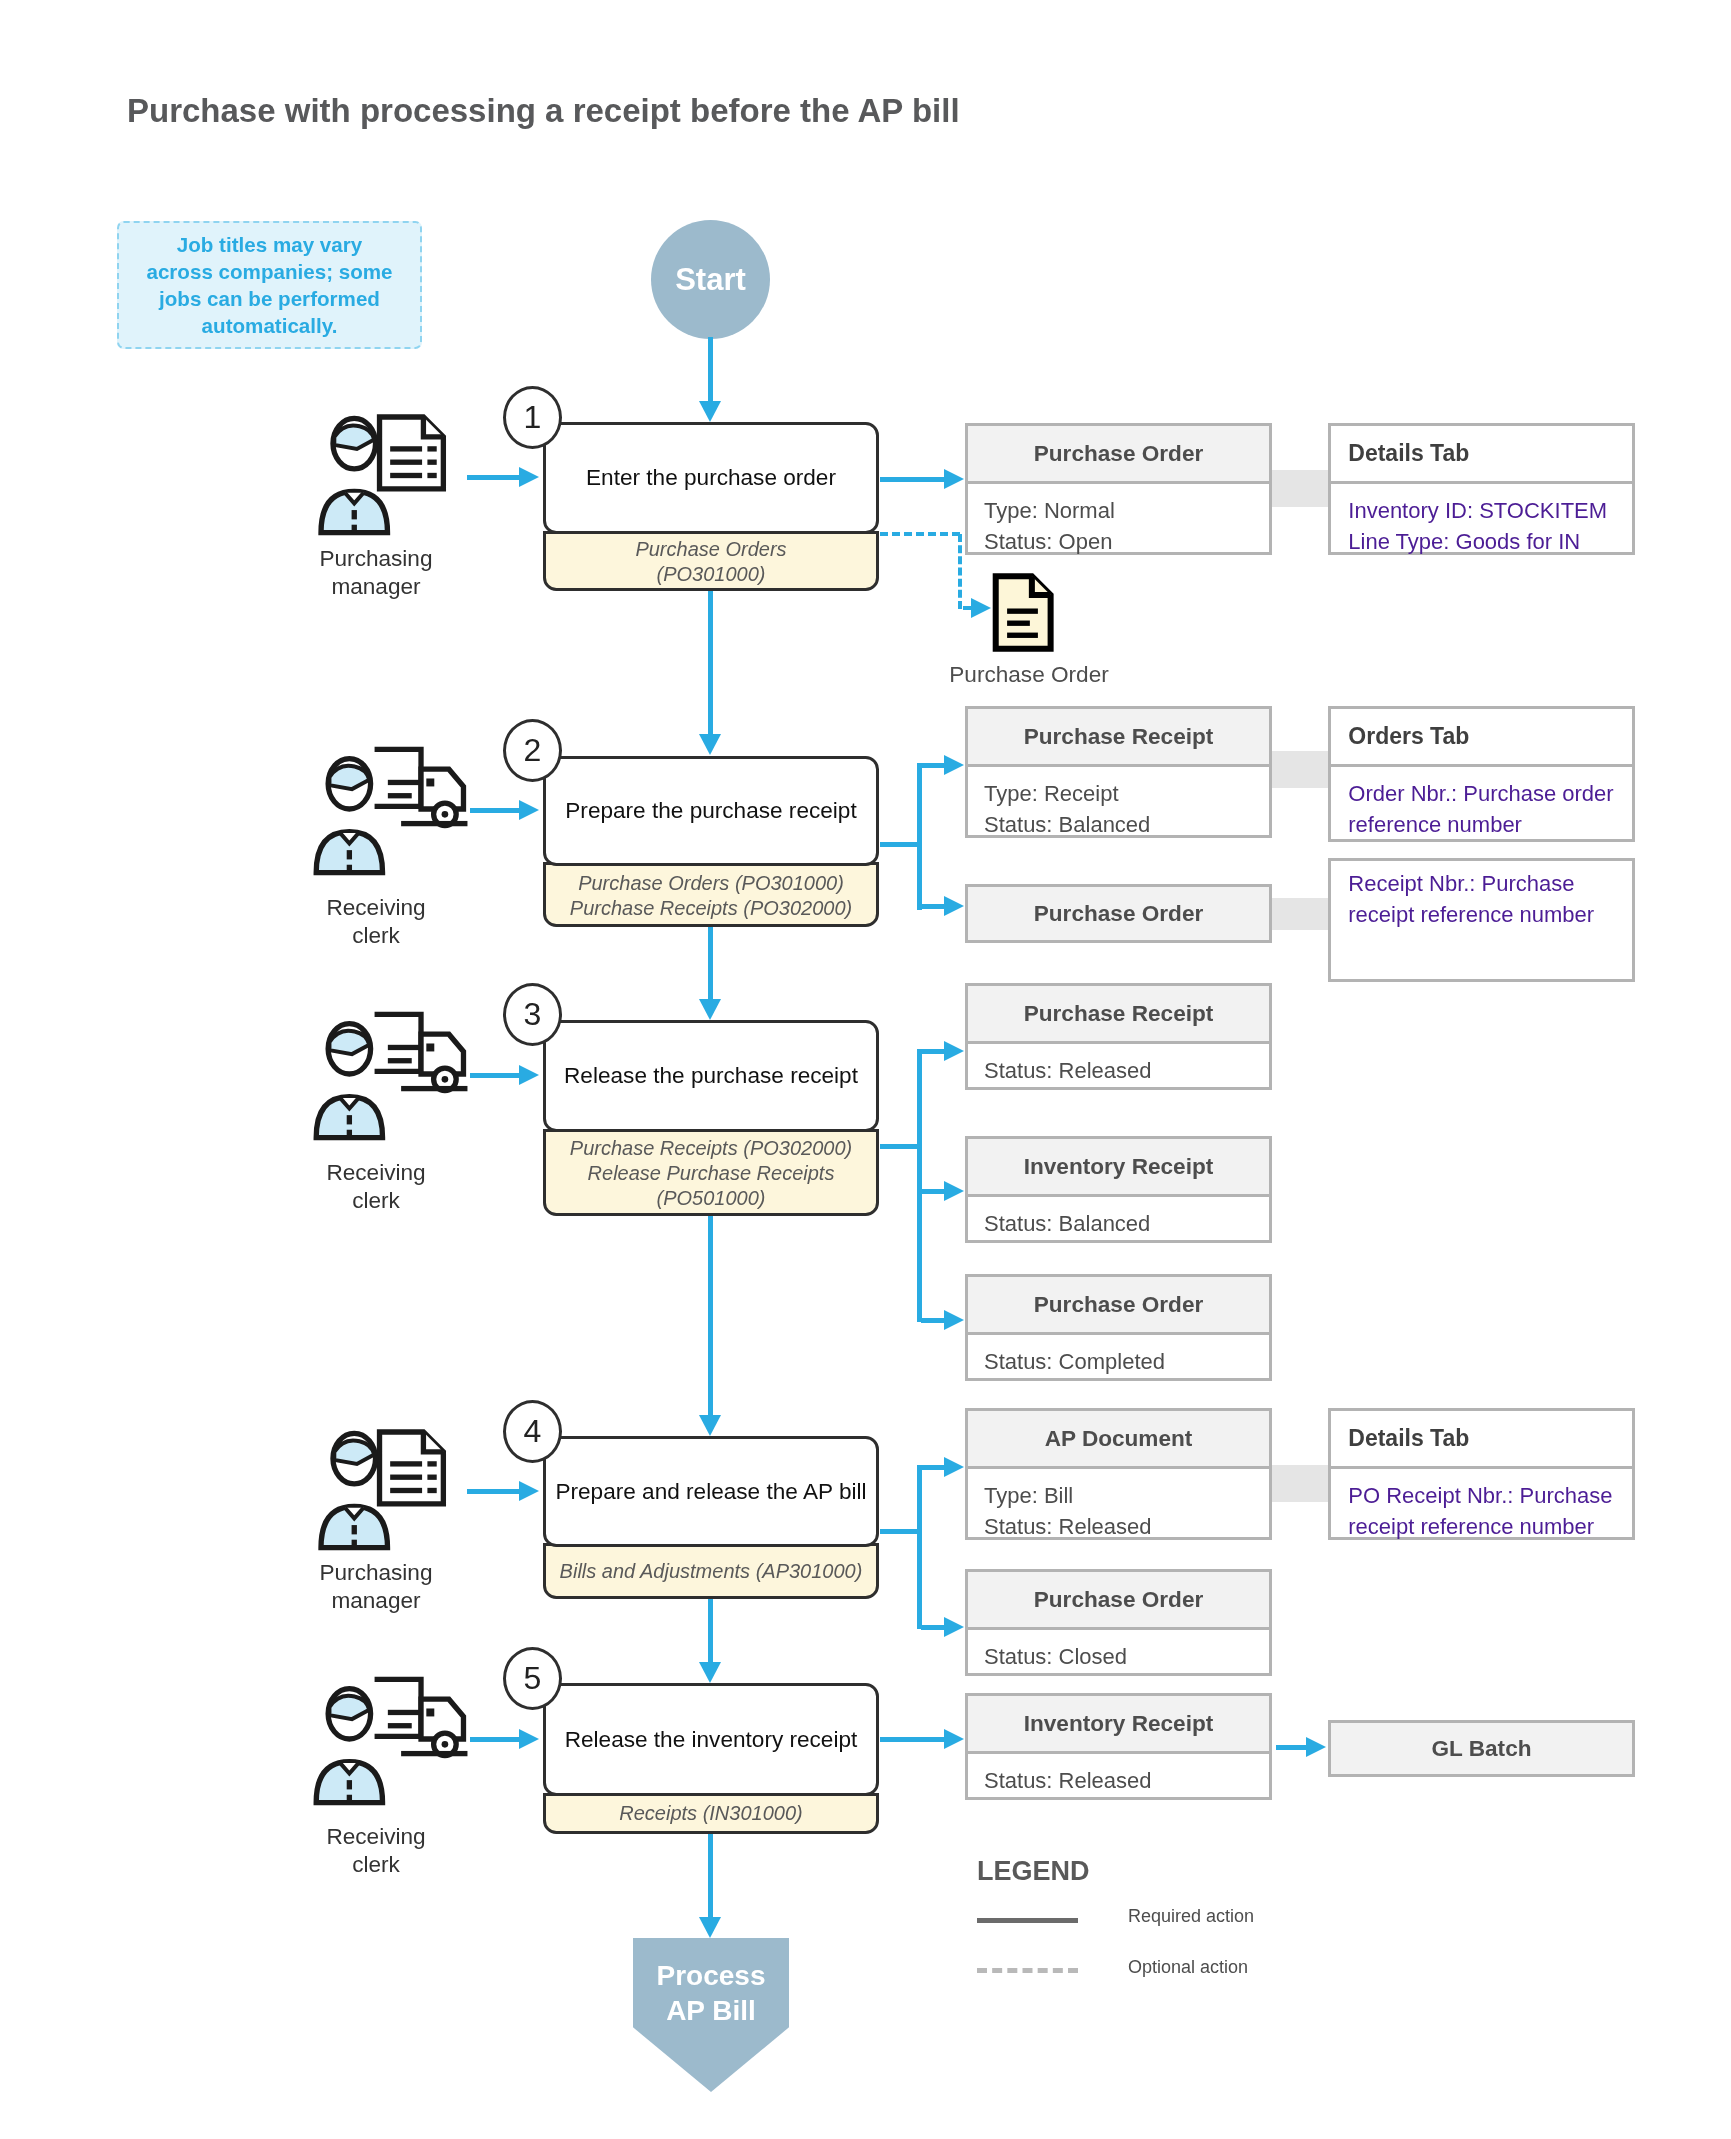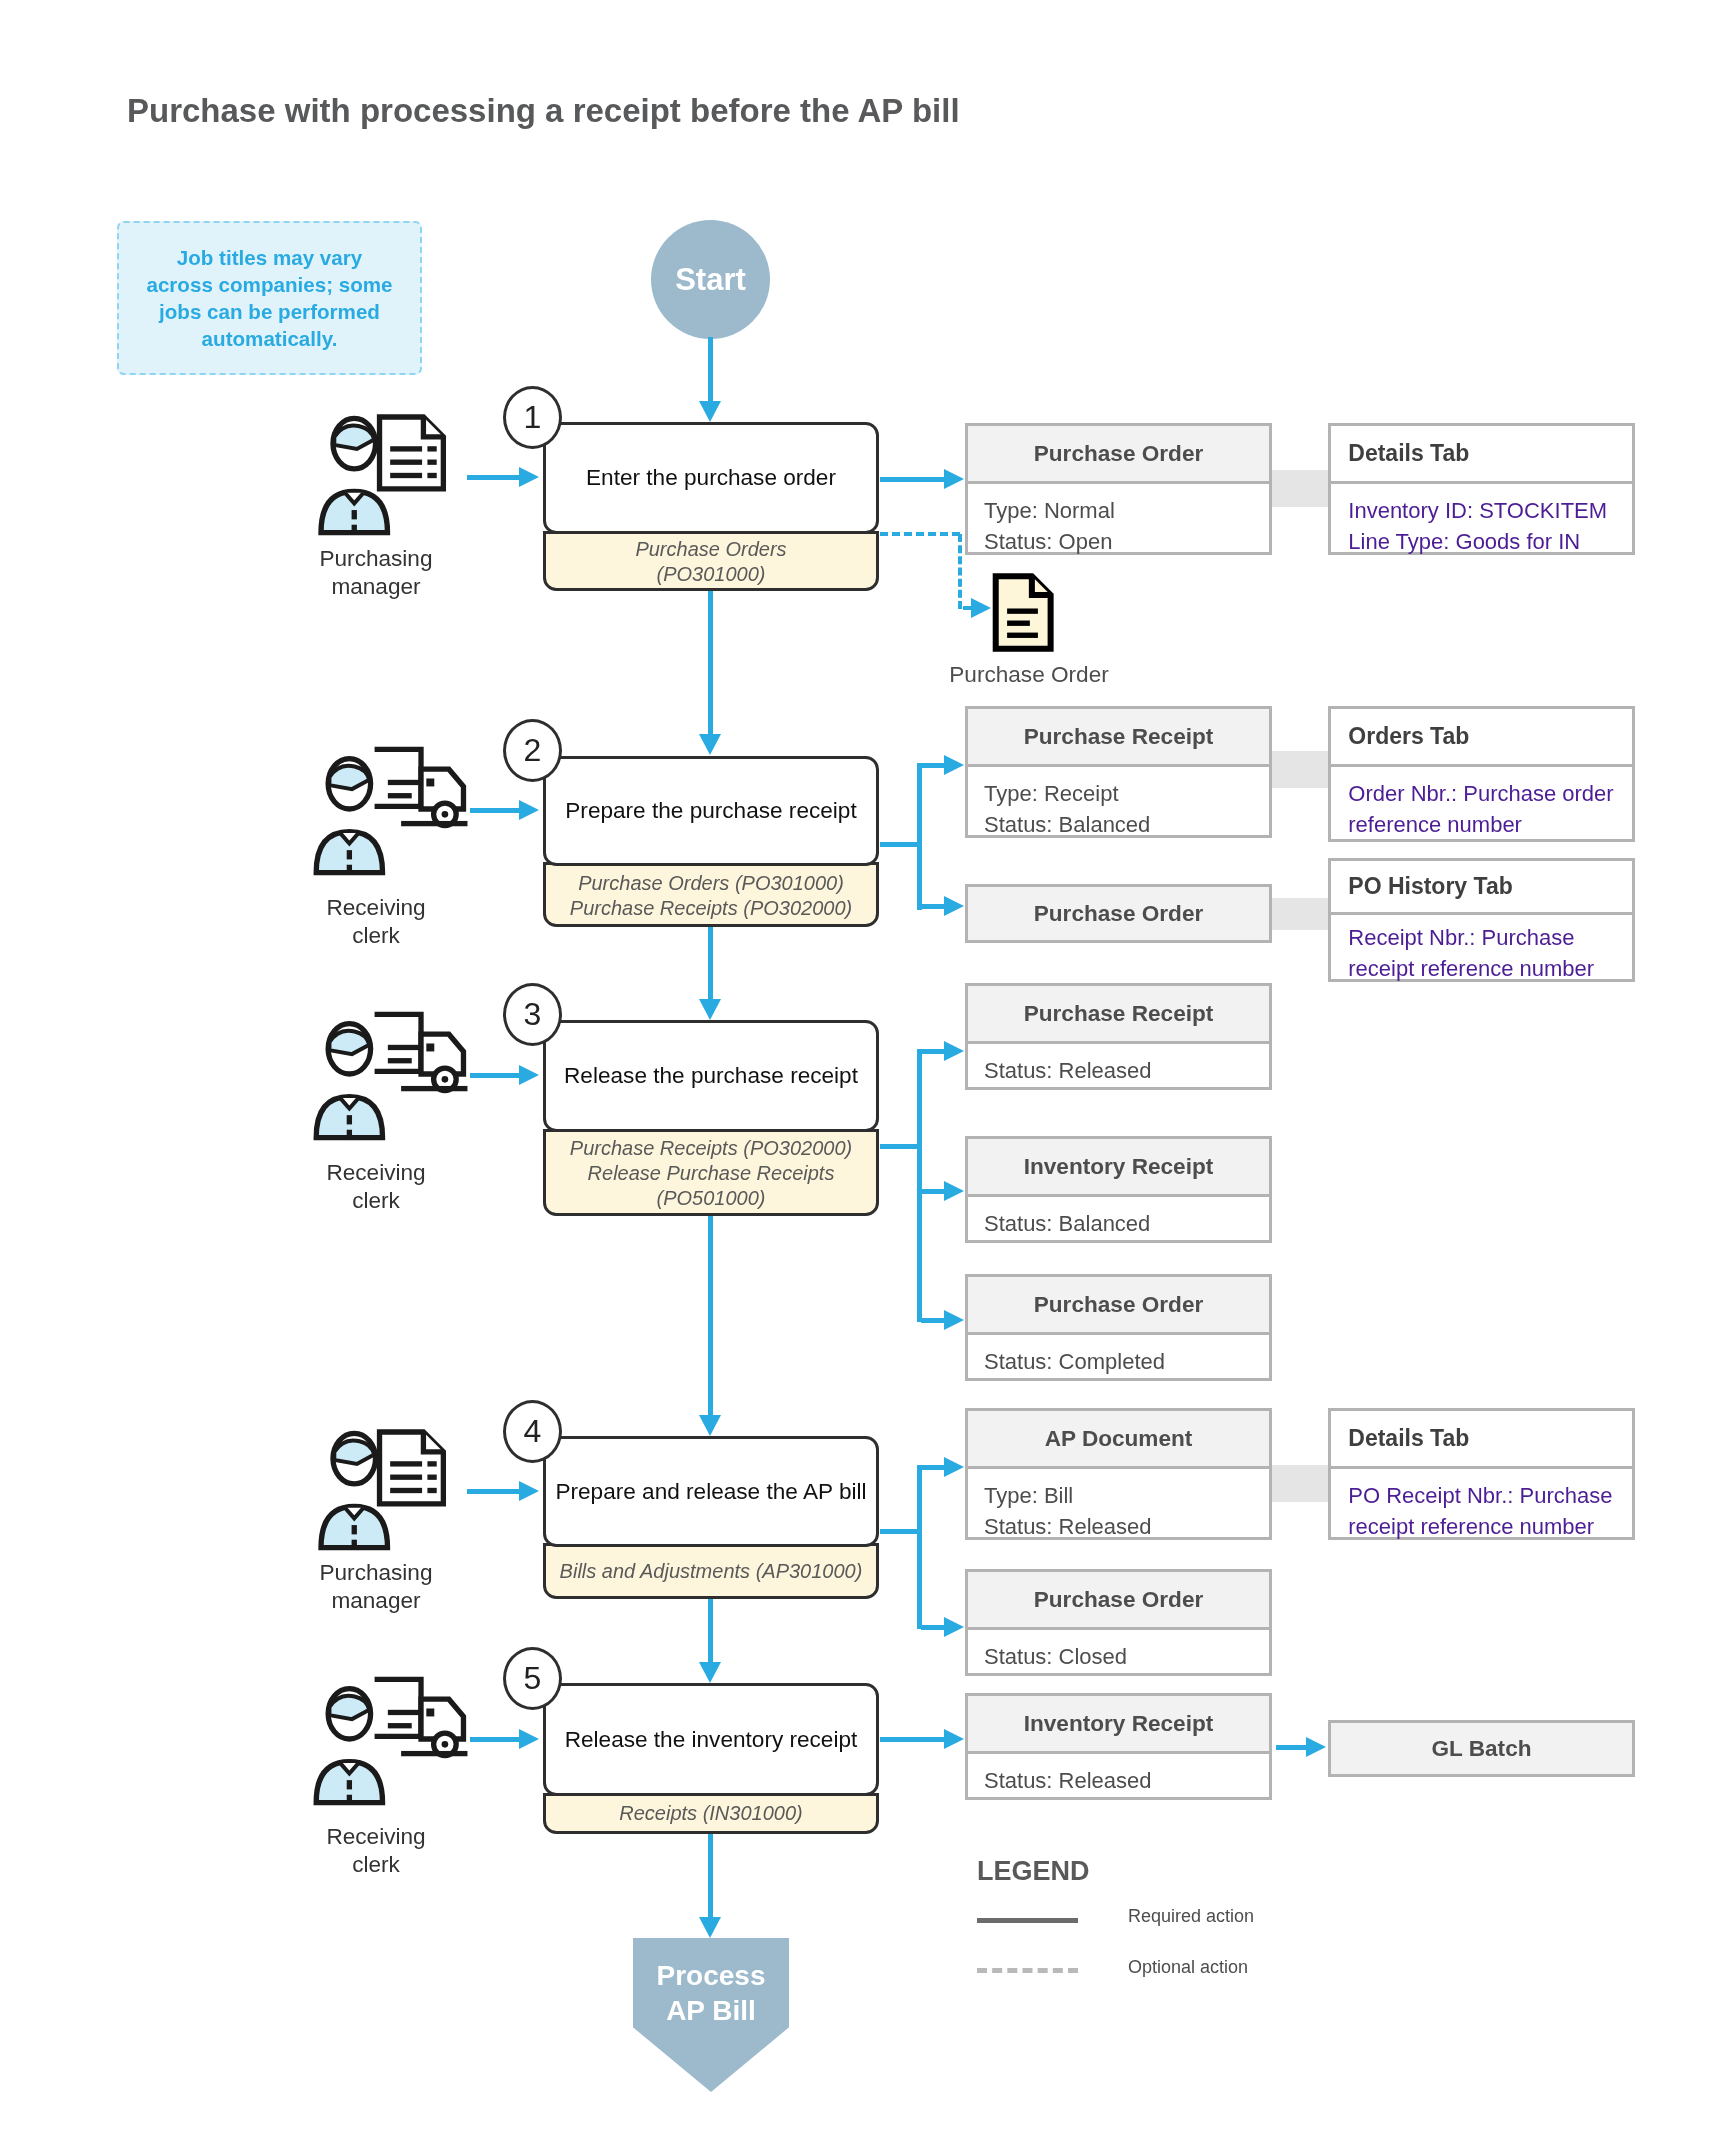--- a/index.html
+++ b/index.html
@@ -38,21 +38,21 @@
   .vline{position:absolute;width:4.7px;background:#29abe2;z-index:2;}
   .hline{position:absolute;height:4.7px;background:#29abe2;z-index:2;}
   .ah-down{position:absolute;width:0;height:0;border-left:11.3px solid transparent;
            border-right:11.3px solid transparent;border-top:21px solid #29abe2;z-index:2;}
   .ah-right{position:absolute;width:0;height:0;border-top:10.7px solid transparent;
             border-bottom:10.7px solid transparent;border-left:20.6px solid #29abe2;z-index:2;}
   .dash-h{position:absolute;height:0;border-top:4.7px dashed #29abe2;z-index:2;}
   .dash-v{position:absolute;width:0;border-left:4.7px dashed #29abe2;z-index:2;}
   .actor-label{position:absolute;width:180px;text-align:center;font-size:22.6px;line-height:28px;color:#333;}
   .title{position:absolute;left:127px;top:92px;font-size:33px;font-weight:bold;color:#58595b;}
-  .note{position:absolute;left:117px;top:221px;width:305px;height:154px;background:#e0f3fb;
+  .note{position:absolute;left:117px;top:221px;width:305px;height:128px;background:#e0f3fb;
         border:2px dashed #8fd4f0;border-radius:6.7px;box-sizing:border-box;
         display:flex;flex-direction:column;align-items:center;justify-content:center;
         font-size:20.6px;line-height:27px;font-weight:bold;color:#29abe2;text-align:center;}
   .startc{position:absolute;left:651px;top:220px;width:119px;height:119px;border-radius:50%;
           background:#9cbacc;display:flex;align-items:center;justify-content:center;
           font-size:31px;font-weight:bold;color:#ffffff;}
   .terminal{position:absolute;left:633px;top:1938px;width:156px;height:154px;background:#9cbacc;
             clip-path:polygon(0 0,100% 0,100% 58%,50% 100%,0 58%);
             display:flex;flex-direction:column;align-items:center;padding-top:20px;box-sizing:border-box;
             font-size:28px;line-height:35px;font-weight:bold;color:#ffffff;text-align:center;z-index:3;}
@@ -194,21 +194,20 @@
       <div>Type: Receipt</div>
       <div>Status: Balanced</div>
     </div>
   </div>
   <div class="tbox" style="top:706px;height:136px;">
     <div class="hd">Orders Tab</div>
     <div class="bd">Order Nbr.: Purchase order reference number</div>
   </div>
   <div class="hbox" style="left:965px;top:884px;width:307px;height:59px;">Purchase Order</div>
   <div class="tbox" style="top:858px;height:124px;">
-    <div class="hd" style="height:51px;">PO History Tab</div>
     <div class="bd" style="padding-top:6.7px;">Receipt Nbr.: Purchase receipt reference number</div>
   </div>
 
   <div class="badge" style="top:983px;">3</div>
   <div class="step-main" style="top:1020px;height:112px;">Release the purchase receipt</div>
   <div class="step-screen" style="top:1129px;height:87px;padding-top:2.7px;">
     <div>Purchase Receipts (PO302000)</div>
     <div>Release Purchase Receipts</div>
     <div>(PO501000)</div>
   </div>

